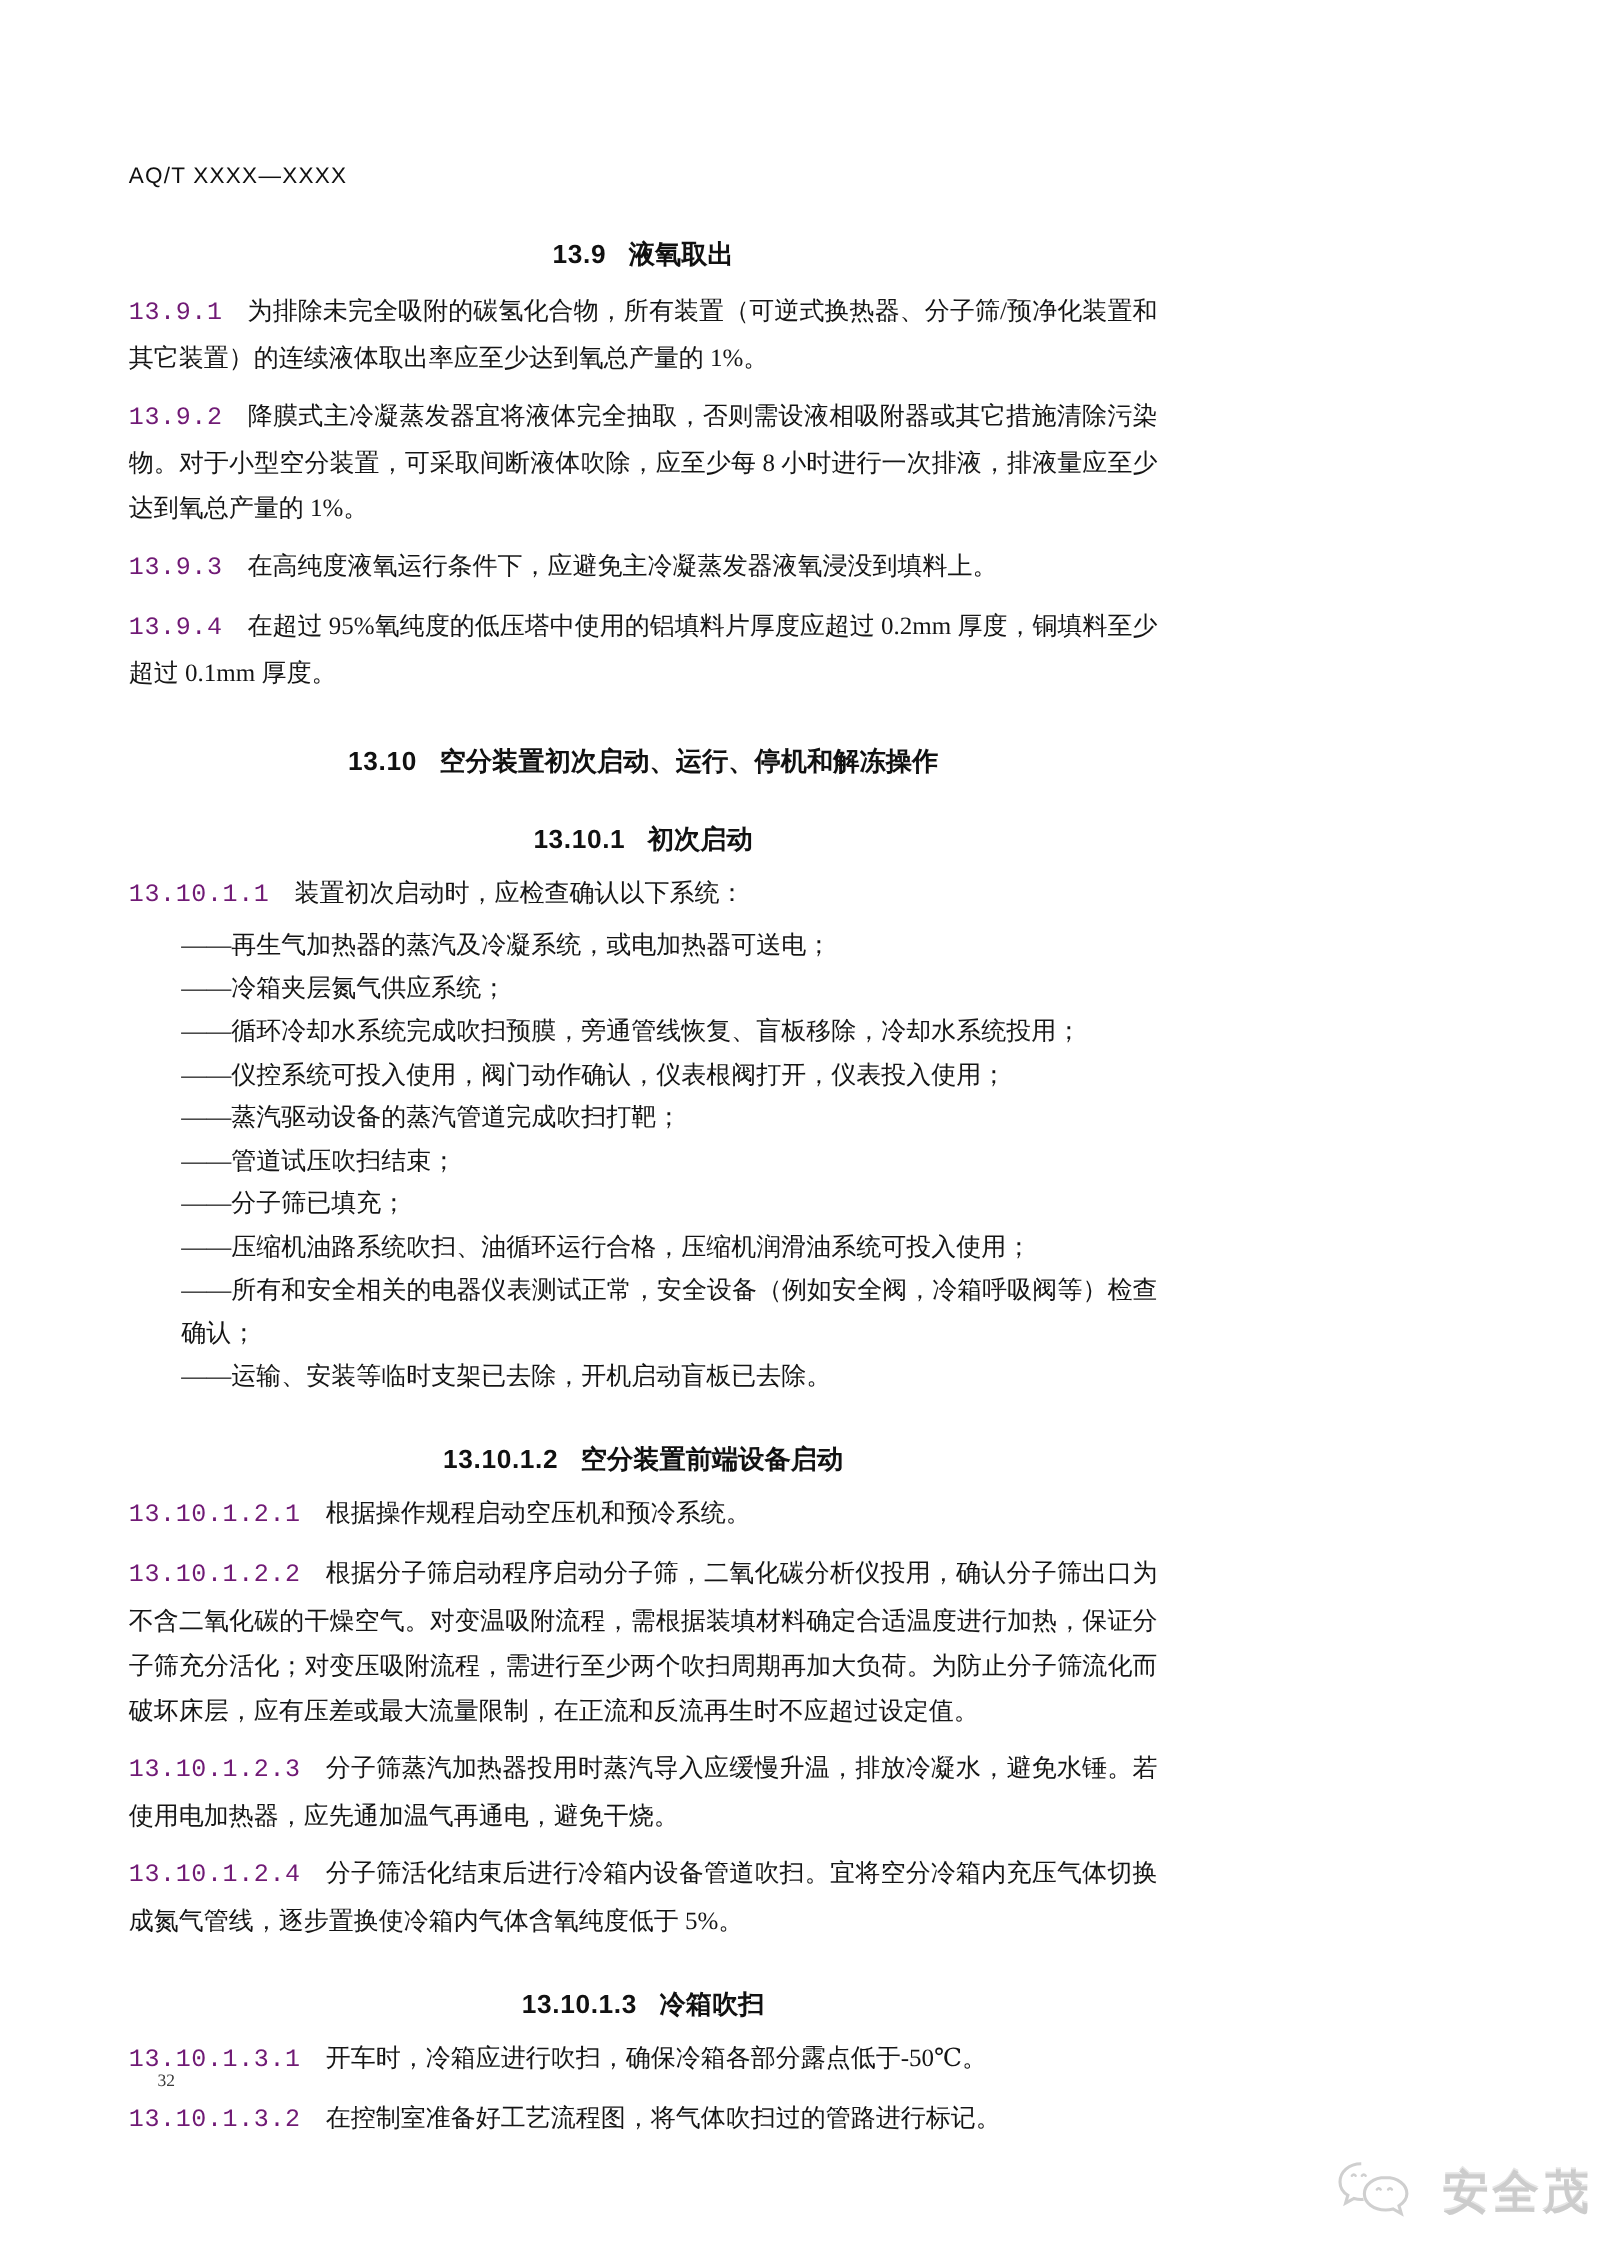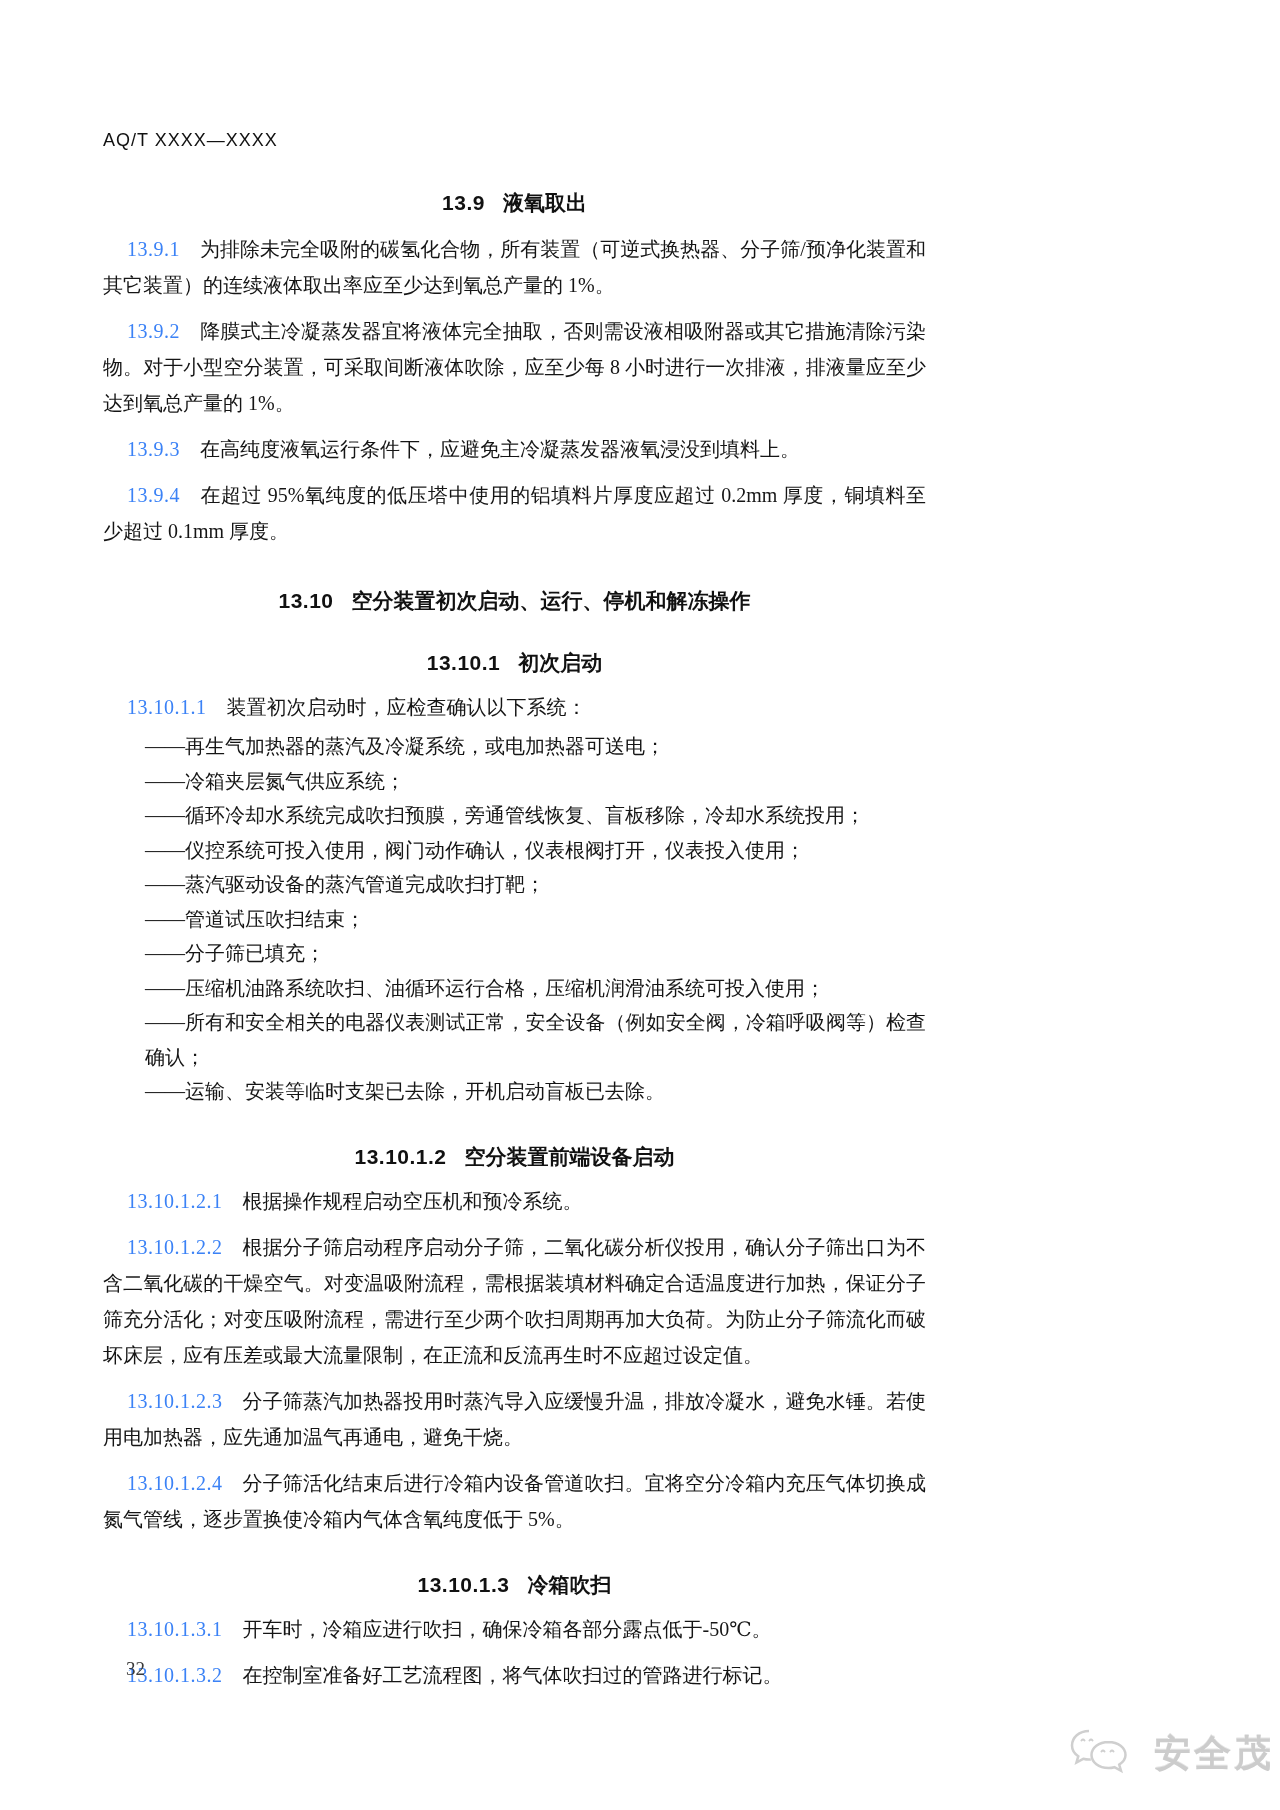--- a/index.html
+++ b/index.html
@@ -20,34 +20,34 @@
   }
   .heading.lvl2 { margin-top: 38px; margin-bottom: 14px; }
   .heading.lvl3 { margin-top: 34px; margin-bottom: 12px; }
   .heading .num { margin-right: 18px; letter-spacing: 0.5px; }
 
   .para {
     font-size: 20px; line-height: 36px; text-align: justify;
     margin-top: 10px; margin-bottom: 0; color: #151515;
   }
   .para .num {
-    font-family: Liberation Serif, serif;
-    letter-spacing: 0.5px; margin-right: 20px; color: #3b82f6; margin-left: 24px;
+    font-family: Liberation Mono, monospace;
+    letter-spacing: 0.5px; margin-right: 20px; color: #701a75;
   }
 
   .dash-item {
     font-size: 20px; line-height: 34.5px; text-align: justify;
     padding-left: 42px; color: #151515;
   }
   .dash-list { margin-top: 4px; margin-bottom: 2px; }
 
   .page-number {
     position: absolute; top: 1658px; left: 126px;
     font-family: "Liberation Serif", "DejaVu Serif", serif;
-    font-size: 19px; color: #3a3a3a;
+    font-size: 14px; color: #3a3a3a;
   }
 
   .watermark {
     position: absolute; top: 1728px; right: 6px;
     display: flex; align-items: center; gap: 22px;
     user-select: none;
   }
   .watermark-text {
     font-family: "Liberation Sans", "DejaVu Sans", sans-serif;
     font-size: 37px; font-weight: bold; color: #cccccc;

